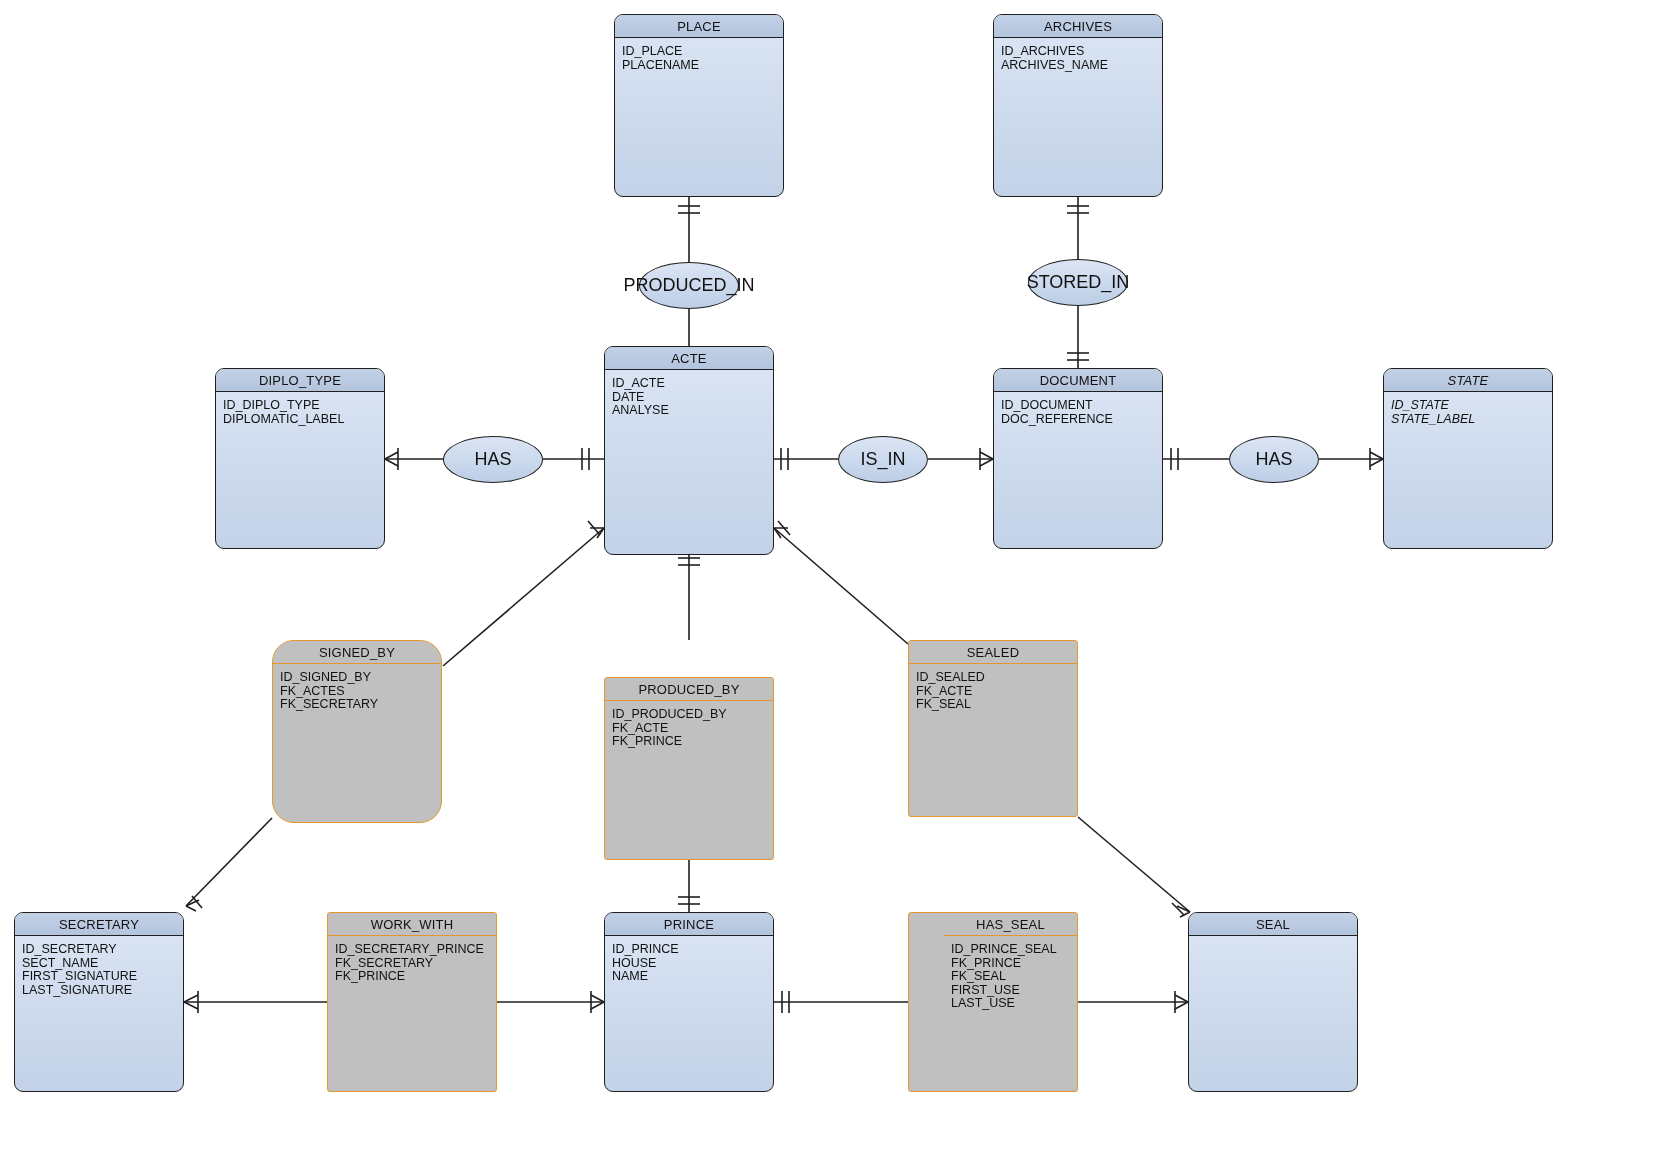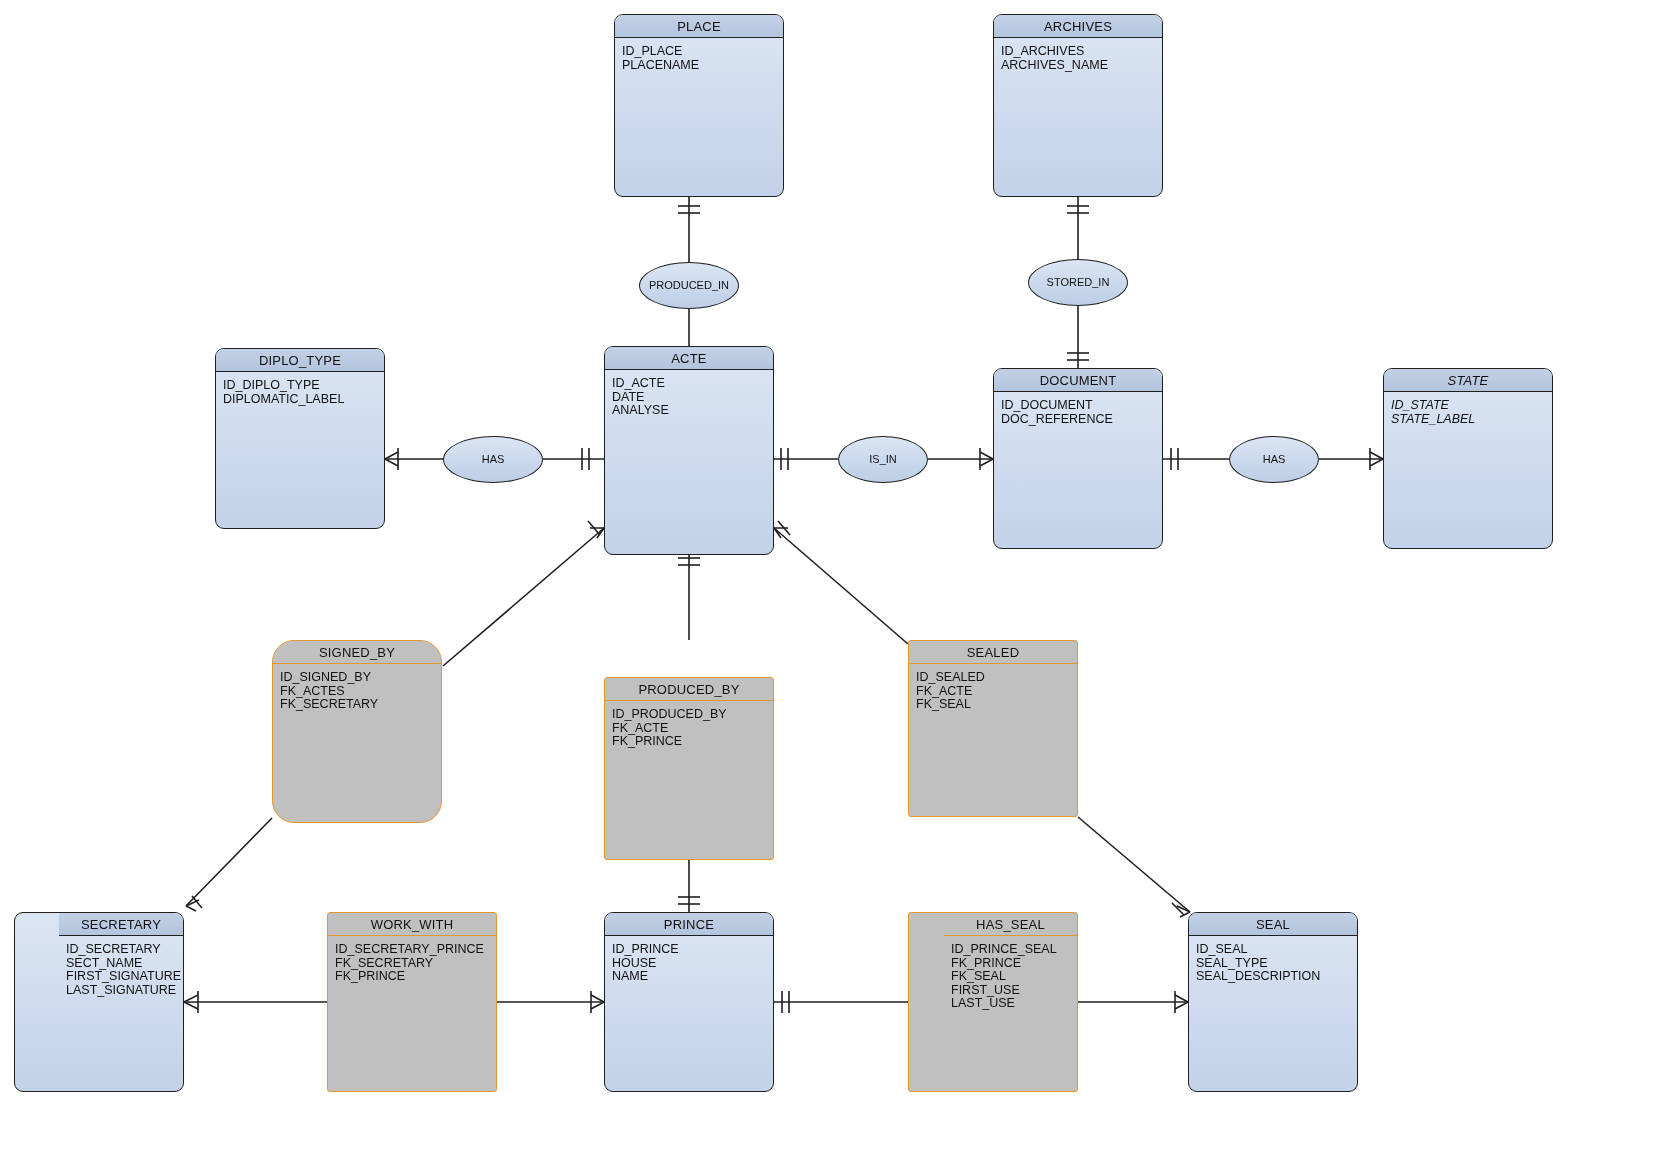--- a/index.html
+++ b/index.html
@@ -54,21 +54,21 @@
     color:#111;
   }
 
   
   .rel {
     position:absolute;
     border:1.5px solid #1f1f1f;
     border-radius:50%;
     background:linear-gradient(to bottom,#dbe5f4 0%,#bccee6 100%);
     display:flex; align-items:center; justify-content:center;
-    font-size:11px; color:#111;
+    font-size:18px; color:#111;
     z-index:4;
     white-space:nowrap;
   }
 </style>
 </head>
 <body>
 
 <div id="canvas">
 
   <svg id="edges" viewBox="0 0 1656 1171" xmlns="http://www.w3.org/2000/svg">
@@ -167,21 +167,21 @@
           <div>PLACENAME</div>
         </div>
       </div>
       <div class="entity" style="left: 993px; top: 14px; width: 170px; height: 183px;">
         <div class="ehead">ARCHIVES</div>
         <div class="ebody">
           <div>ID_ARCHIVES</div>
           <div>ARCHIVES_NAME</div>
         </div>
       </div>
-      <div class="entity" style="left: 215px; top: 348px; width: 170px; height: 181px;">
+      <div class="entity" style="left: 215px; top: 368px; width: 170px; height: 181px;">
         <div class="ehead">DIPLO_TYPE</div>
         <div class="ebody">
           <div>ID_DIPLO_TYPE</div>
           <div>DIPLOMATIC_LABEL</div>
         </div>
       </div>
       <div class="entity" style="left: 604px; top: 346px; width: 170px; height: 209px;">
         <div class="ehead">ACTE</div>
         <div class="ebody">
           <div>ID_ACTE</div>
@@ -220,21 +220,21 @@
         </div>
       </div>
       <div class="entity assoc" style="left: 908px; top: 640px; width: 170px; height: 177px;">
         <div class="ehead">SEALED</div>
         <div class="ebody">
           <div>ID_SEALED</div>
           <div>FK_ACTE</div>
           <div>FK_SEAL</div>
         </div>
       </div>
-      <div class="entity" style="left: 14px; top: 912px; width: 170px; height: 180px; padding-left: 44px;">
+      <div class="entity" style="left: 14px; top: 912px; width: 170px; height: 180px;">
         <div class="ehead">SECRETARY</div>
         <div class="ebody">
           <div>ID_SECRETARY</div>
           <div>SECT_NAME</div>
           <div>FIRST_SIGNATURE</div>
           <div>LAST_SIGNATURE</div>
         </div>
       </div>
       <div class="entity assoc" style="left: 327px; top: 912px; width: 170px; height: 180px;">
         <div class="ehead">WORK_WITH</div>
@@ -257,25 +257,20 @@
         <div class="ebody">
           <div>ID_PRINCE_SEAL</div>
           <div>FK_PRINCE</div>
           <div>FK_SEAL</div>
           <div>FIRST_USE</div>
           <div>LAST_USE</div>
         </div>
       </div>
       <div class="entity" style="left: 1188px; top: 912px; width: 170px; height: 180px;">
         <div class="ehead">SEAL</div>
-        <div class="ebody">
-          <div>ID_SEAL</div>
-          <div>SEAL_TYPE</div>
-          <div>SEAL_DESCRIPTION</div>
-        </div>
       </div>
       <div class="rel" style="left: 639px; top: 261.5px; width: 100px; height: 47px;">
         <span>PRODUCED_IN</span>
       </div>
       <div class="rel" style="left: 1028px; top: 258.5px; width: 100px; height: 47px;">
         <span>STORED_IN</span>
       </div>
       <div class="rel" style="left: 443px; top: 435.5px; width: 100px; height: 47px;">
         <span>HAS</span>
       </div>

